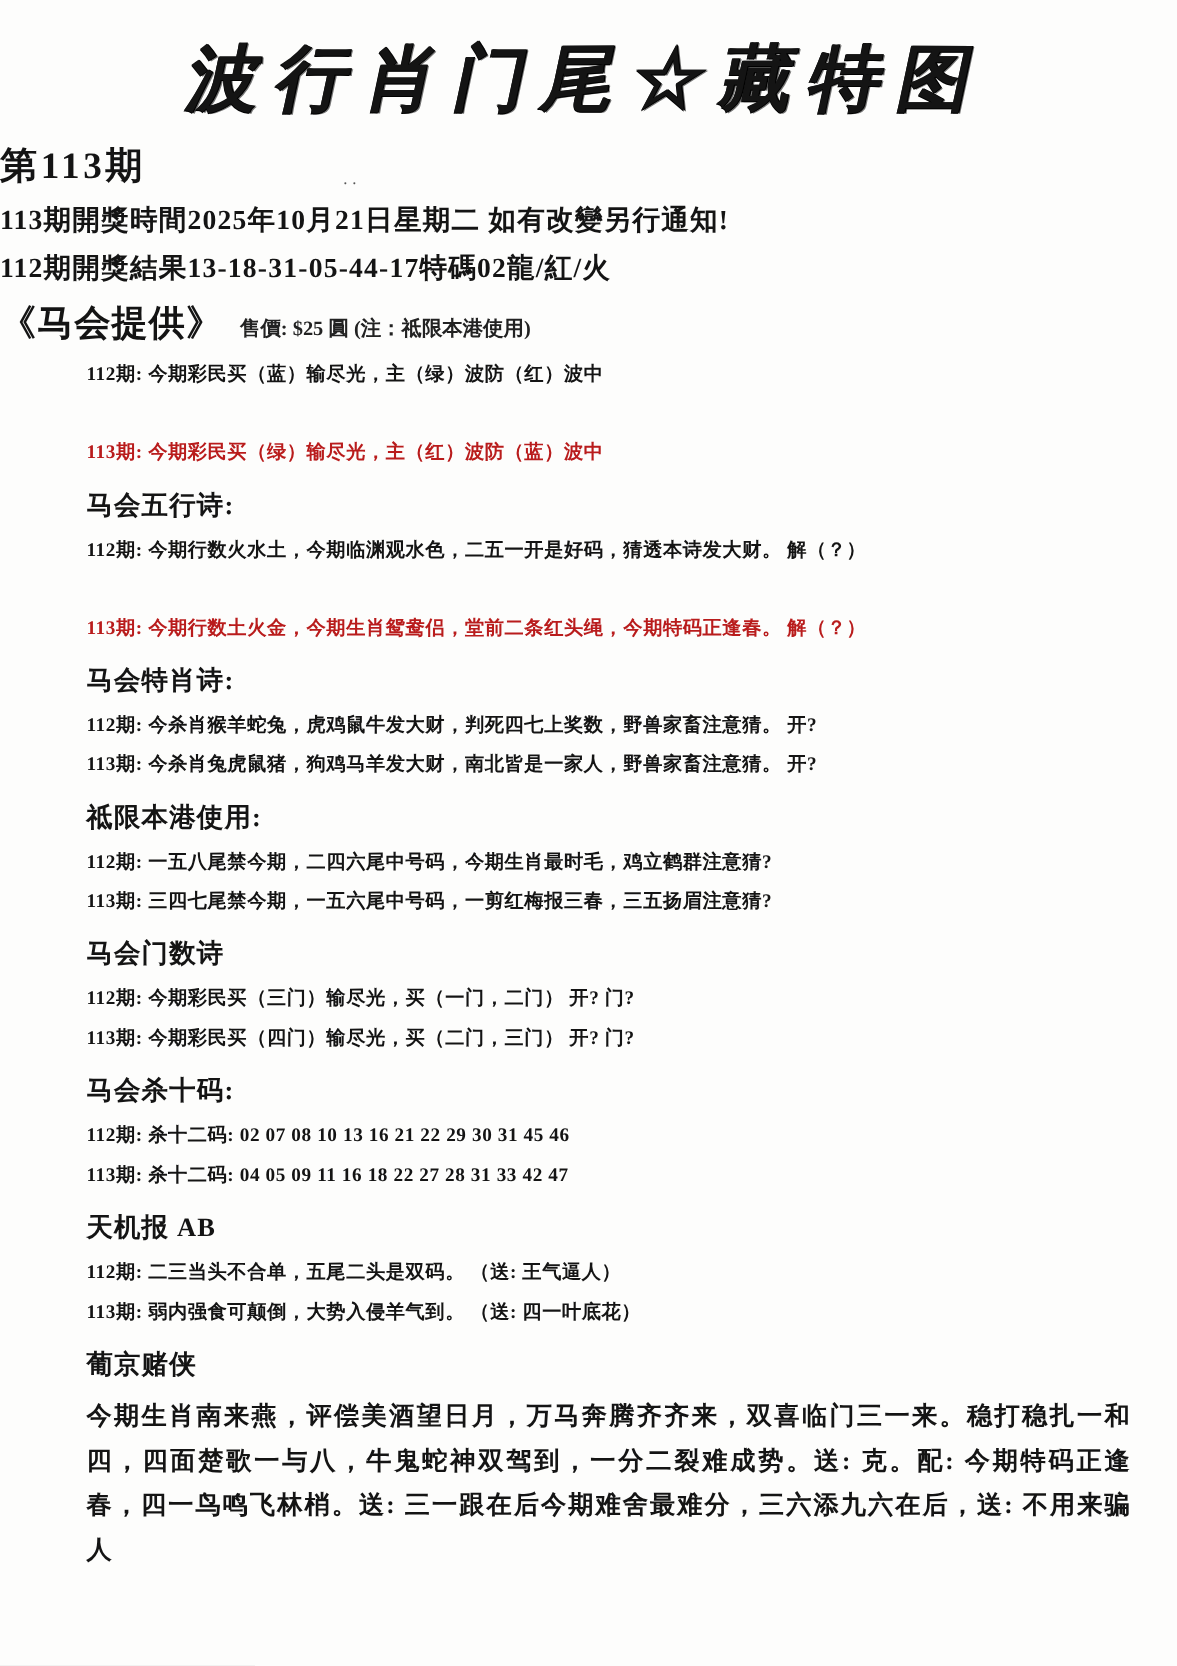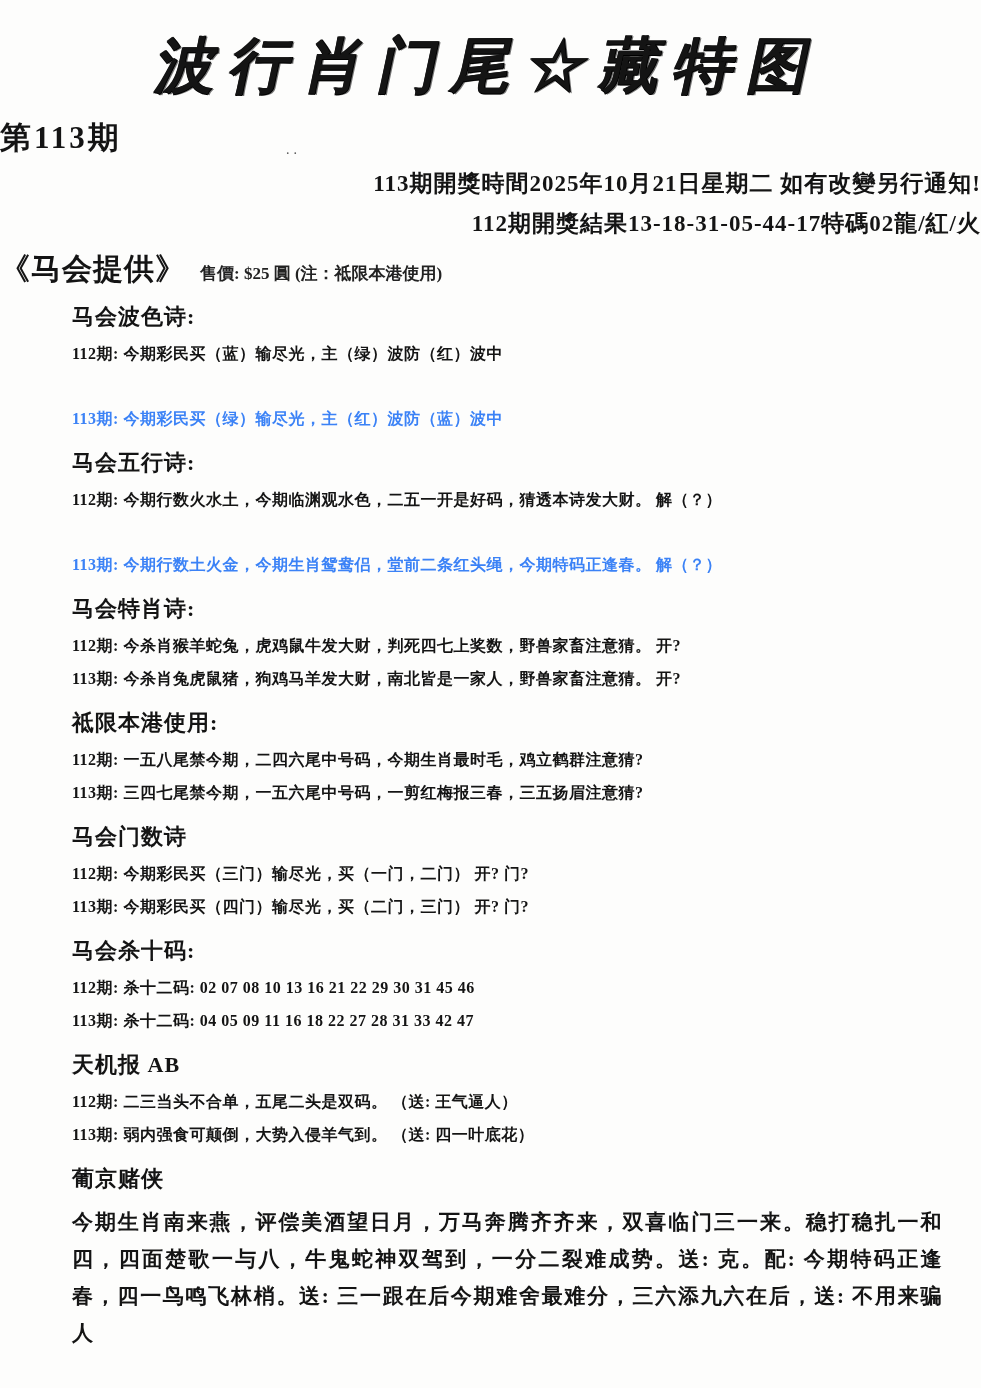--- a/index.html
+++ b/index.html
@@ -13,30 +13,30 @@
     margin-top:26px; text-align:center; font-size:60px; font-weight:900;
     letter-spacing:14px; transform:skewX(-12deg);
     text-shadow:1px 0 0 #000, 0 1px 0 #000, 2px 1px 0 rgba(0,0,0,.55);
     white-space:nowrap;
   }
   .issue { text-align:left; font-size:31px; margin-top:10px; letter-spacing:3px; }
   .artifact {
     position:absolute; left:286px; top:142px; font-size:14px; color:#555;
     letter-spacing:4px; font-weight:400;
   }
-  .info-line { text-align:right; font-size:23px; margin-top:9px; letter-spacing:1px; }
+  .info-line { text-align:left; font-size:23px; margin-top:9px; letter-spacing:1px; }
   .provider-row { text-align:left; margin-top:10px; }
   .provider { font-size:30px; letter-spacing:1px; }
   .price-note { font-size:17px; margin-left:10px; color:#222; }
   
   .sections { padding:0 34px 0 72px; margin-top:10px; }
   .sec-heading { font-size:22px; margin-top:18px; letter-spacing:1px; }
   .sec-heading.first { margin-top:12px; }
   .sec-line { font-size:16px; margin-top:12px; letter-spacing:0.5px; white-space:nowrap; }
-  .faded { color:#3b82f6; text-shadow:none; filter:blur(0.3px);margin-top:44px; }
+  .faded { color:#b91c1c; text-shadow:none; filter:blur(0.3px);margin-top:44px; }
   .paragraph {
     font-size:21px; margin-top:10px; line-height:37px; letter-spacing:1.5px;
     text-align:justify; padding-right:4px;
   }
 </style>
 </head>
 <body>
 
 <div class="page">
 
@@ -46,21 +46,20 @@
   <div class="info-line">113期開獎時間2025年10月21日星期二 如有改變另行通知!</div>
   <div class="info-line">112期開獎結果13-18-31-05-44-17特碼02龍/紅/火</div>
   <div class="provider-row">
     <span class="provider">《马会提供》</span>
     <span class="price-note">售價: $25 圓 (注：祗限本港使用)</span>
   </div>
 
   <div class="sections">
 
     <div>
-      <div class="sec-heading first">马会波色诗:</div>
       <div class="sec-line">112期: 今期彩民买（蓝）输尽光，主（绿）波防（红）波中</div>
       <div class="sec-line faded">113期: 今期彩民买（绿）输尽光，主（红）波防（蓝）波中</div>
     </div>
 
     <div>
       <div class="sec-heading">马会五行诗:</div>
       <div class="sec-line">112期: 今期行数火水土，今期临渊观水色，二五一开是好码，猜透本诗发大财。 解（？）</div>
       <div class="sec-line faded">113期: 今期行数土火金，今期生肖鸳鸯侣，堂前二条红头绳，今期特码正逢春。 解（？）</div>
     </div>
 

